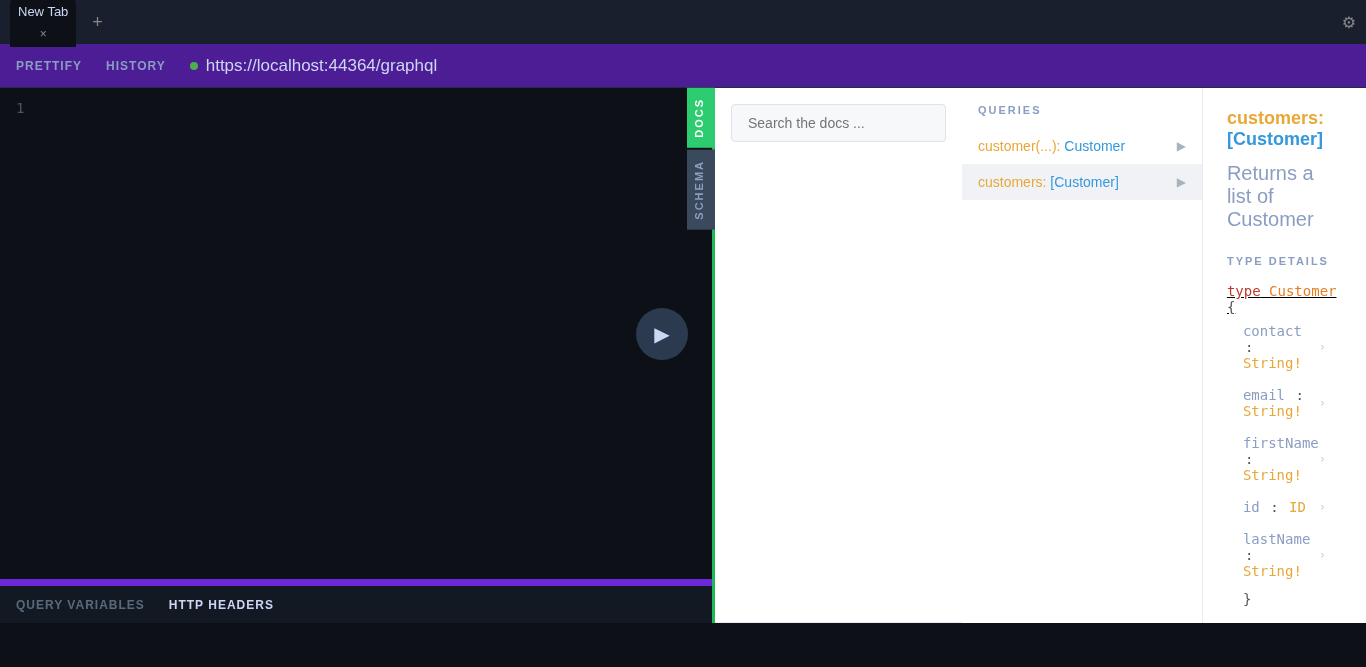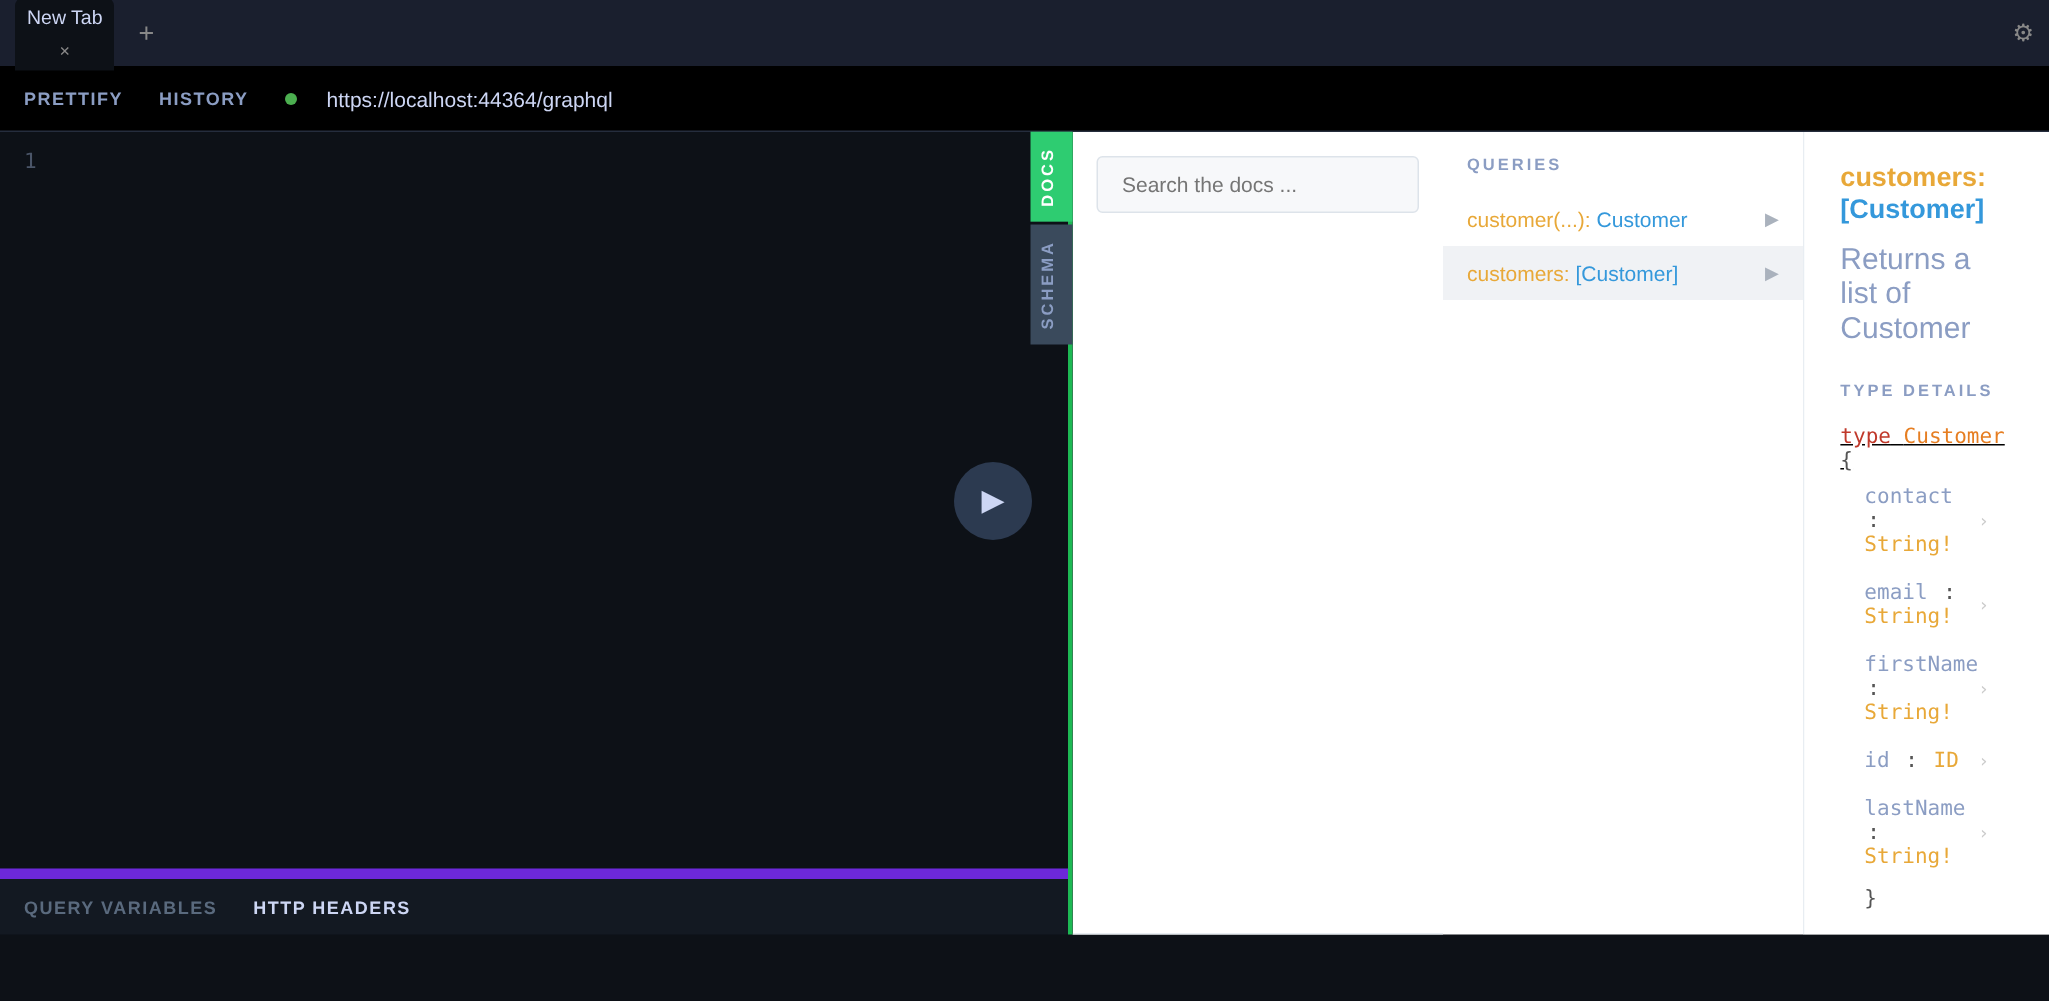--- a/index.html
+++ b/index.html
@@ -40,41 +40,41 @@
     }
     .gear-icon {
       margin-left: auto;
       color: #888;
       font-size: 16px;
     }
 
     
     .toolbar {
       height: 44px;
-      background: #000000;
+      background: #4c1d95;
       display: flex;
       align-items: center;
       padding: 0 16px;
       gap: 24px;
       border-bottom: 1px solid #252d3d;
     }
     .toolbar-btn {
       font-size: 12px;
       font-weight: 700;
       color: #8b9dc3;
       letter-spacing: 1px;
       cursor: pointer;
       background: none;
       border: none;
     }
     .url-bar {
       display: flex;
       align-items: center;
-      gap: 20px;
-      font-size: 14px;
+      gap: 8px;
+      font-size: 17px;
       color: #cdd6f4;
     }
     .url-dot {
       width: 8px;
       height: 8px;
       border-radius: 50%;
       background: #4caf50;
     }
 
     

